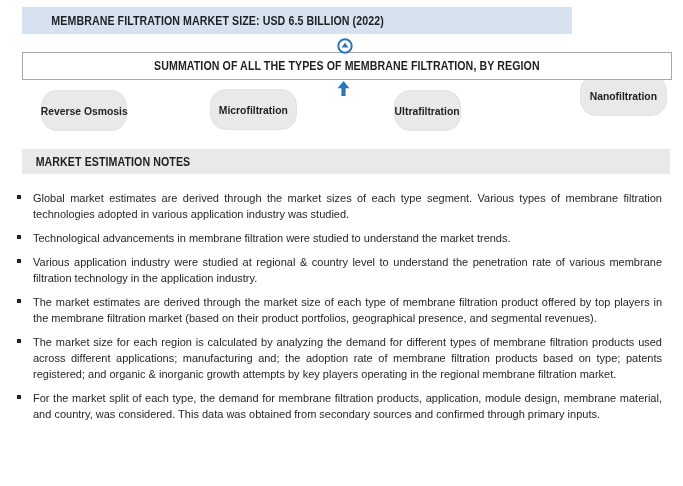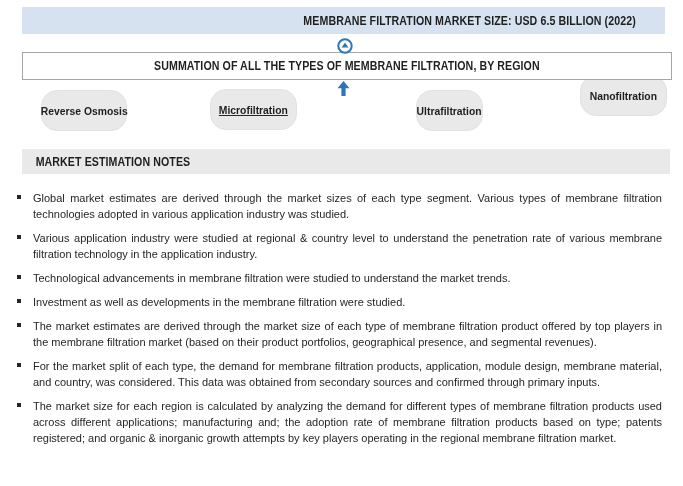--- a/index.html
+++ b/index.html
@@ -11,23 +11,23 @@
     background: #ffffff;
     font-family: "Liberation Sans", sans-serif;
     color: #262626;
     overflow: hidden;
   }
 
   
   .top-banner {
     position: absolute;
     left: 22px; top: 7px;
-    width: 643px; height: 27px;
+    width: 550px; height: 27px;
     background: #d6e2f0;
-    display: flex; align-items: center; justify-content: flex-end;
+    display: flex; align-items: center; justify-content: flex-start;
   }
   .banner-text {
     font-size: 12.5px;
     font-weight: bold;
     color: #1f1f1f;
     letter-spacing: 0.1px;
     white-space: nowrap;
     transform: scaleX(0.85);
     transform-origin: center;
   }
@@ -70,22 +70,22 @@
   }
   .type-box span {
     font-size: 11.5px;
     font-weight: bold;
     color: #1f1f1f;
     white-space: nowrap;
     transform: scaleX(0.9);
     transform-origin: center;
   }
   .tb-1 { left: 41px;  top: 90px; width: 86px; }
-  .tb-2 { left: 210px; top: 89px; width: 87px; text-decoration: underline; }
-  .tb-3 { left: 416px; top: 90px; width: 67px; text-align: center; }
+  .tb-2 { left: 210px; top: 89px; width: 87px; }
+  .tb-3 { left: 394px; top: 90px; width: 67px; text-align: center; }
   .tb-4 { left: 580px; top: 75px; width: 87px; }
 
   
   .notes-banner {
     position: absolute;
     left: 22px; top: 149px;
     width: 648px; height: 25px;
     background: #e9e9e9;
     display: flex; align-items: center; justify-content: flex-start;
   }
@@ -156,37 +156,33 @@
     <span class="banner-text">MARKET ESTIMATION NOTES</span>
   </div>
 
   <ul class="notes-list">
     <li>
       <span class="bullet-square"></span>
       <span>Global market estimates are derived through the market sizes of each type segment. Various types of membrane filtration technologies adopted in various application industry was studied.</span>
     </li>
     <li>
       <span class="bullet-square"></span>
-      <span>Various application industry were studied at regional &amp; country level to understand the penetration rate of various membrane filtration technology in the application industry.</span>
-    </li>
-    <li>
-      <span class="bullet-square"></span>
       <span>Technological advancements in membrane filtration were studied to understand the market trends.</span>
     </li>
     <li>
       <span class="bullet-square"></span>
-      <span>Investment as well as developments in the membrane filtration were studied.</span>
+      <span>Various application industry were studied at regional &amp; country level to understand the penetration rate of various membrane filtration technology in the application industry.</span>
     </li>
     <li>
       <span class="bullet-square"></span>
       <span>The market estimates are derived through the market size of each type of membrane filtration product offered by top players in the membrane filtration market (based on their product portfolios, geographical presence, and segmental revenues).</span>
     </li>
     <li>
       <span class="bullet-square"></span>
-      <span>For the market split of each type, the demand for membrane filtration products, application, module design, membrane material, and country, was considered. This data was obtained from secondary sources and confirmed through primary inputs.</span>
+      <span>The market size for each region is calculated by analyzing the demand for different types of membrane filtration products used across different applications; manufacturing and; the adoption rate of membrane filtration products based on type; patents registered; and organic &amp; inorganic growth attempts by key players operating in the regional membrane filtration market.</span>
     </li>
     <li>
       <span class="bullet-square"></span>
-      <span>The market size for each region is calculated by analyzing the demand for different types of membrane filtration products used across different applications; manufacturing and; the adoption rate of membrane filtration products based on type; patents registered; and organic &amp; inorganic growth attempts by key players operating in the regional membrane filtration market.</span>
+      <span>For the market split of each type, the demand for membrane filtration products, application, module design, membrane material, and country, was considered. This data was obtained from secondary sources and confirmed through primary inputs.</span>
     </li>
   </ul>
 
 </div>
 
 </body></html>

